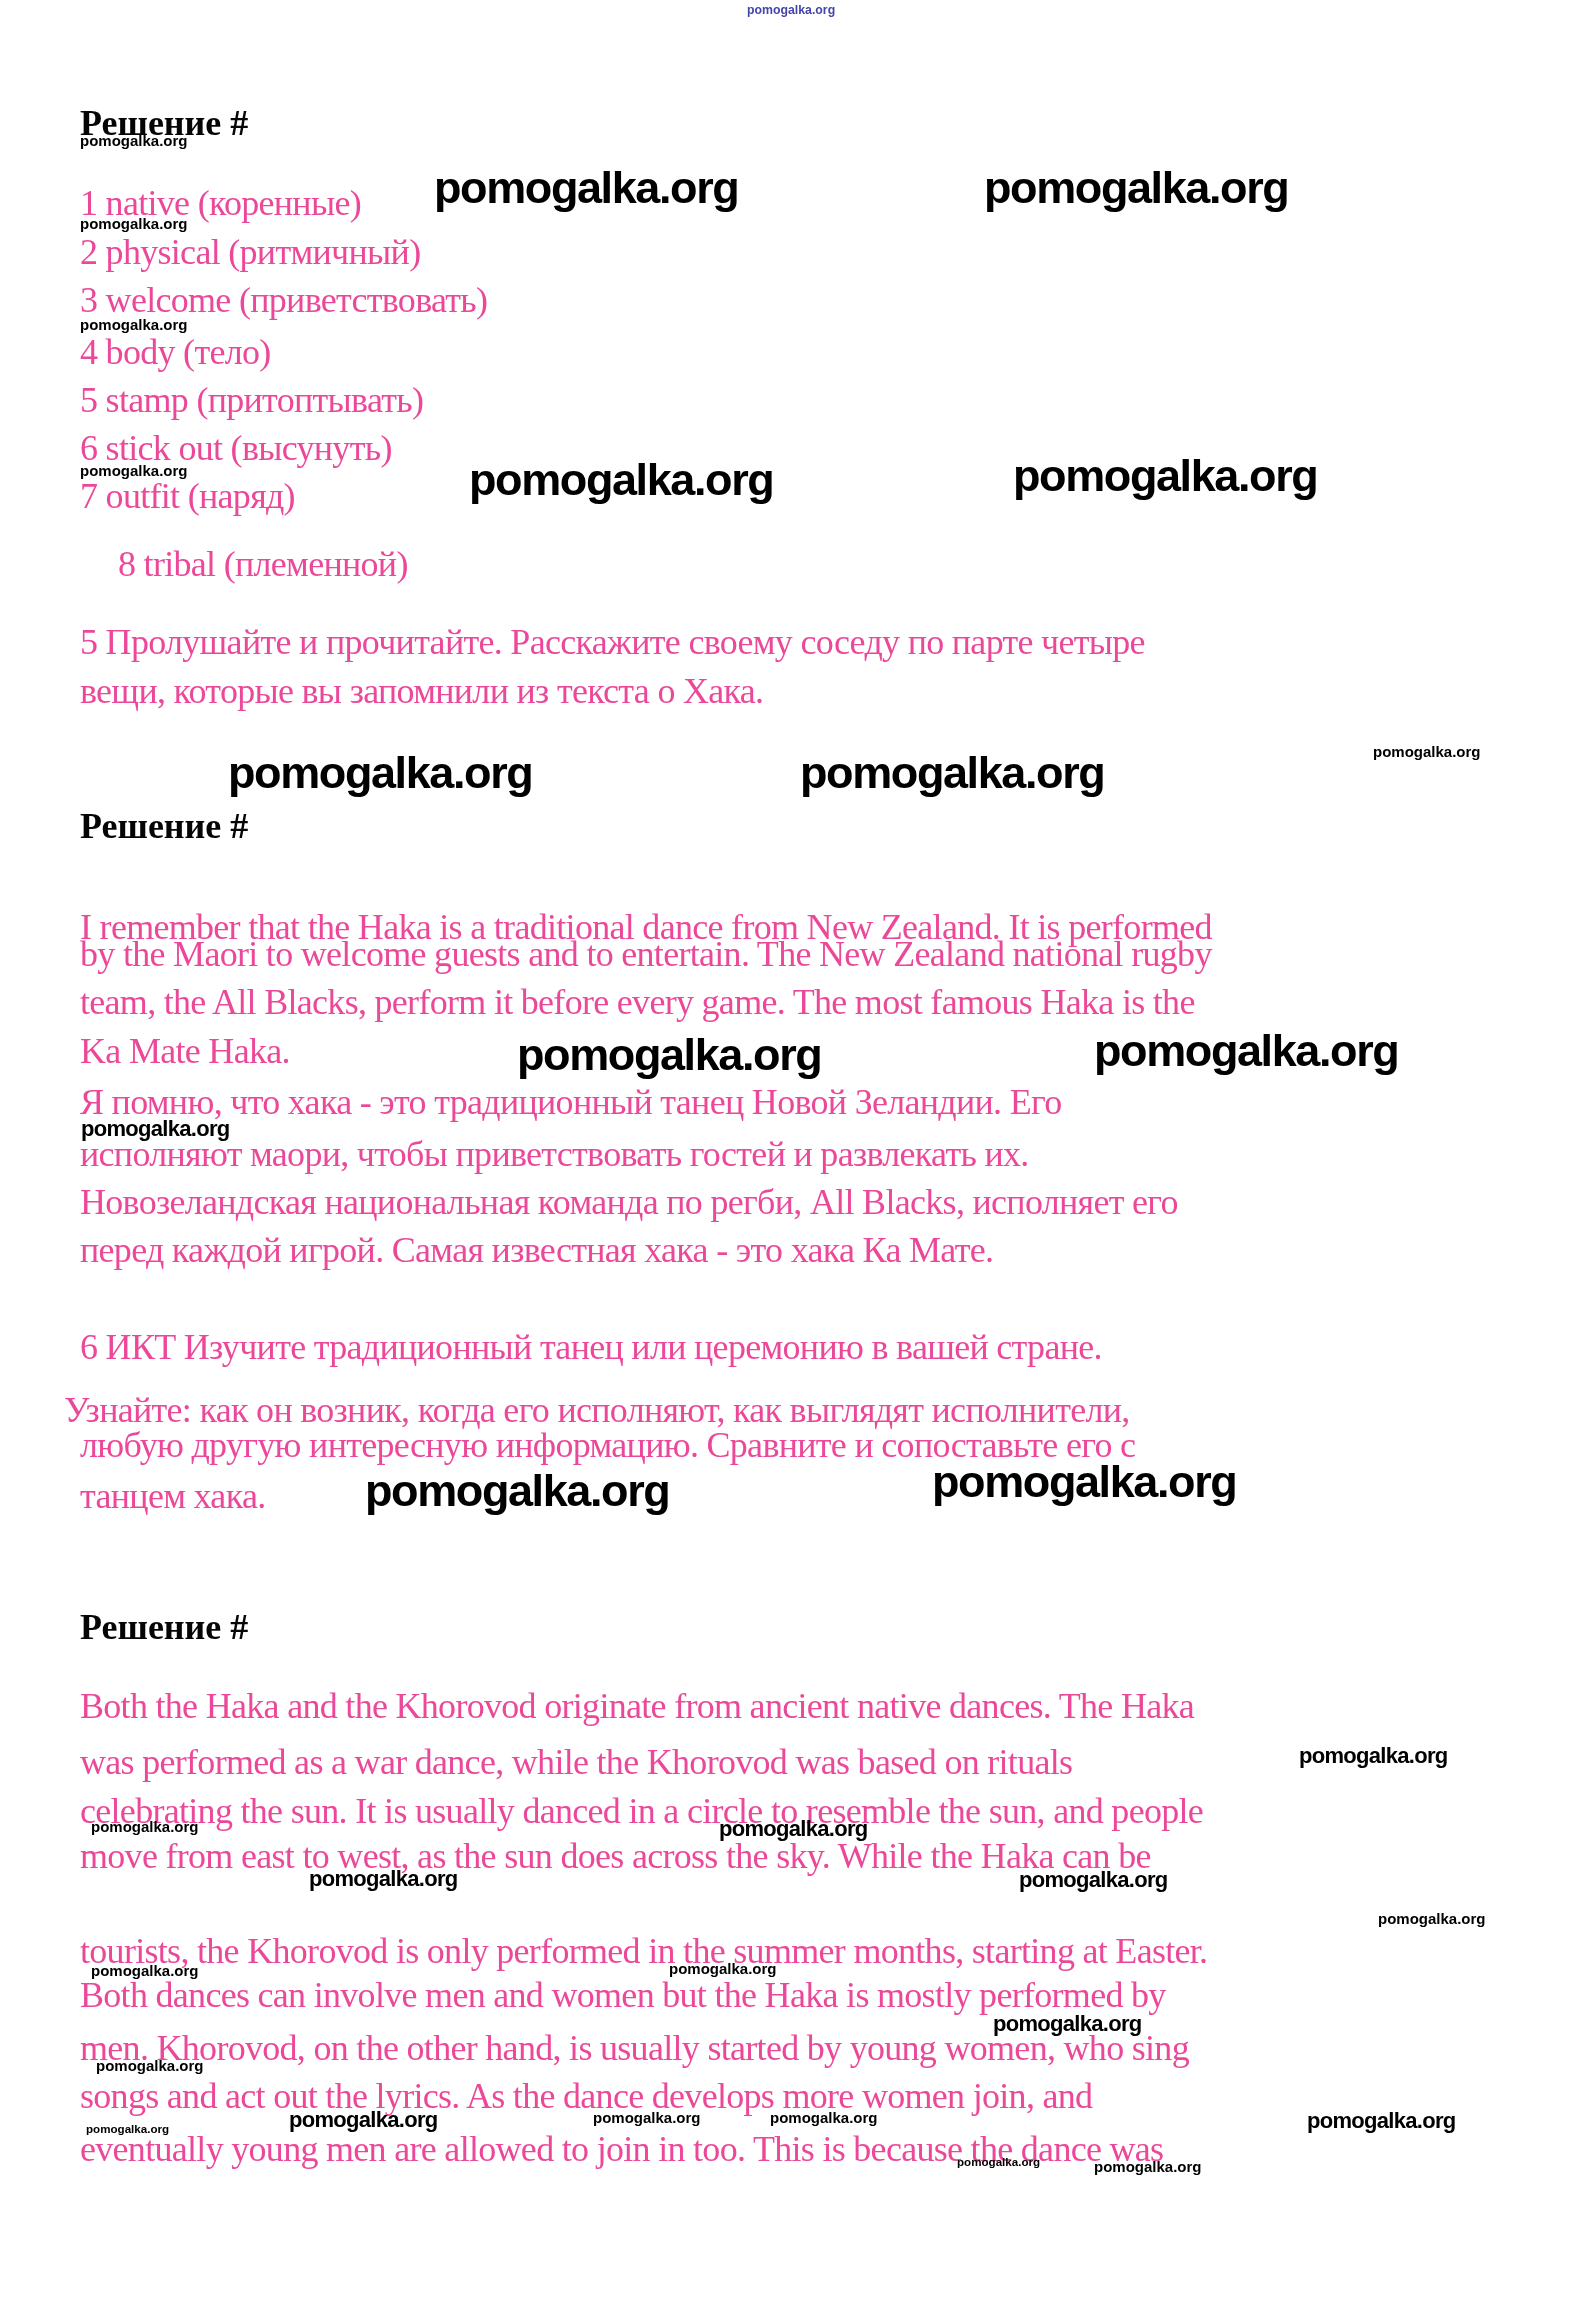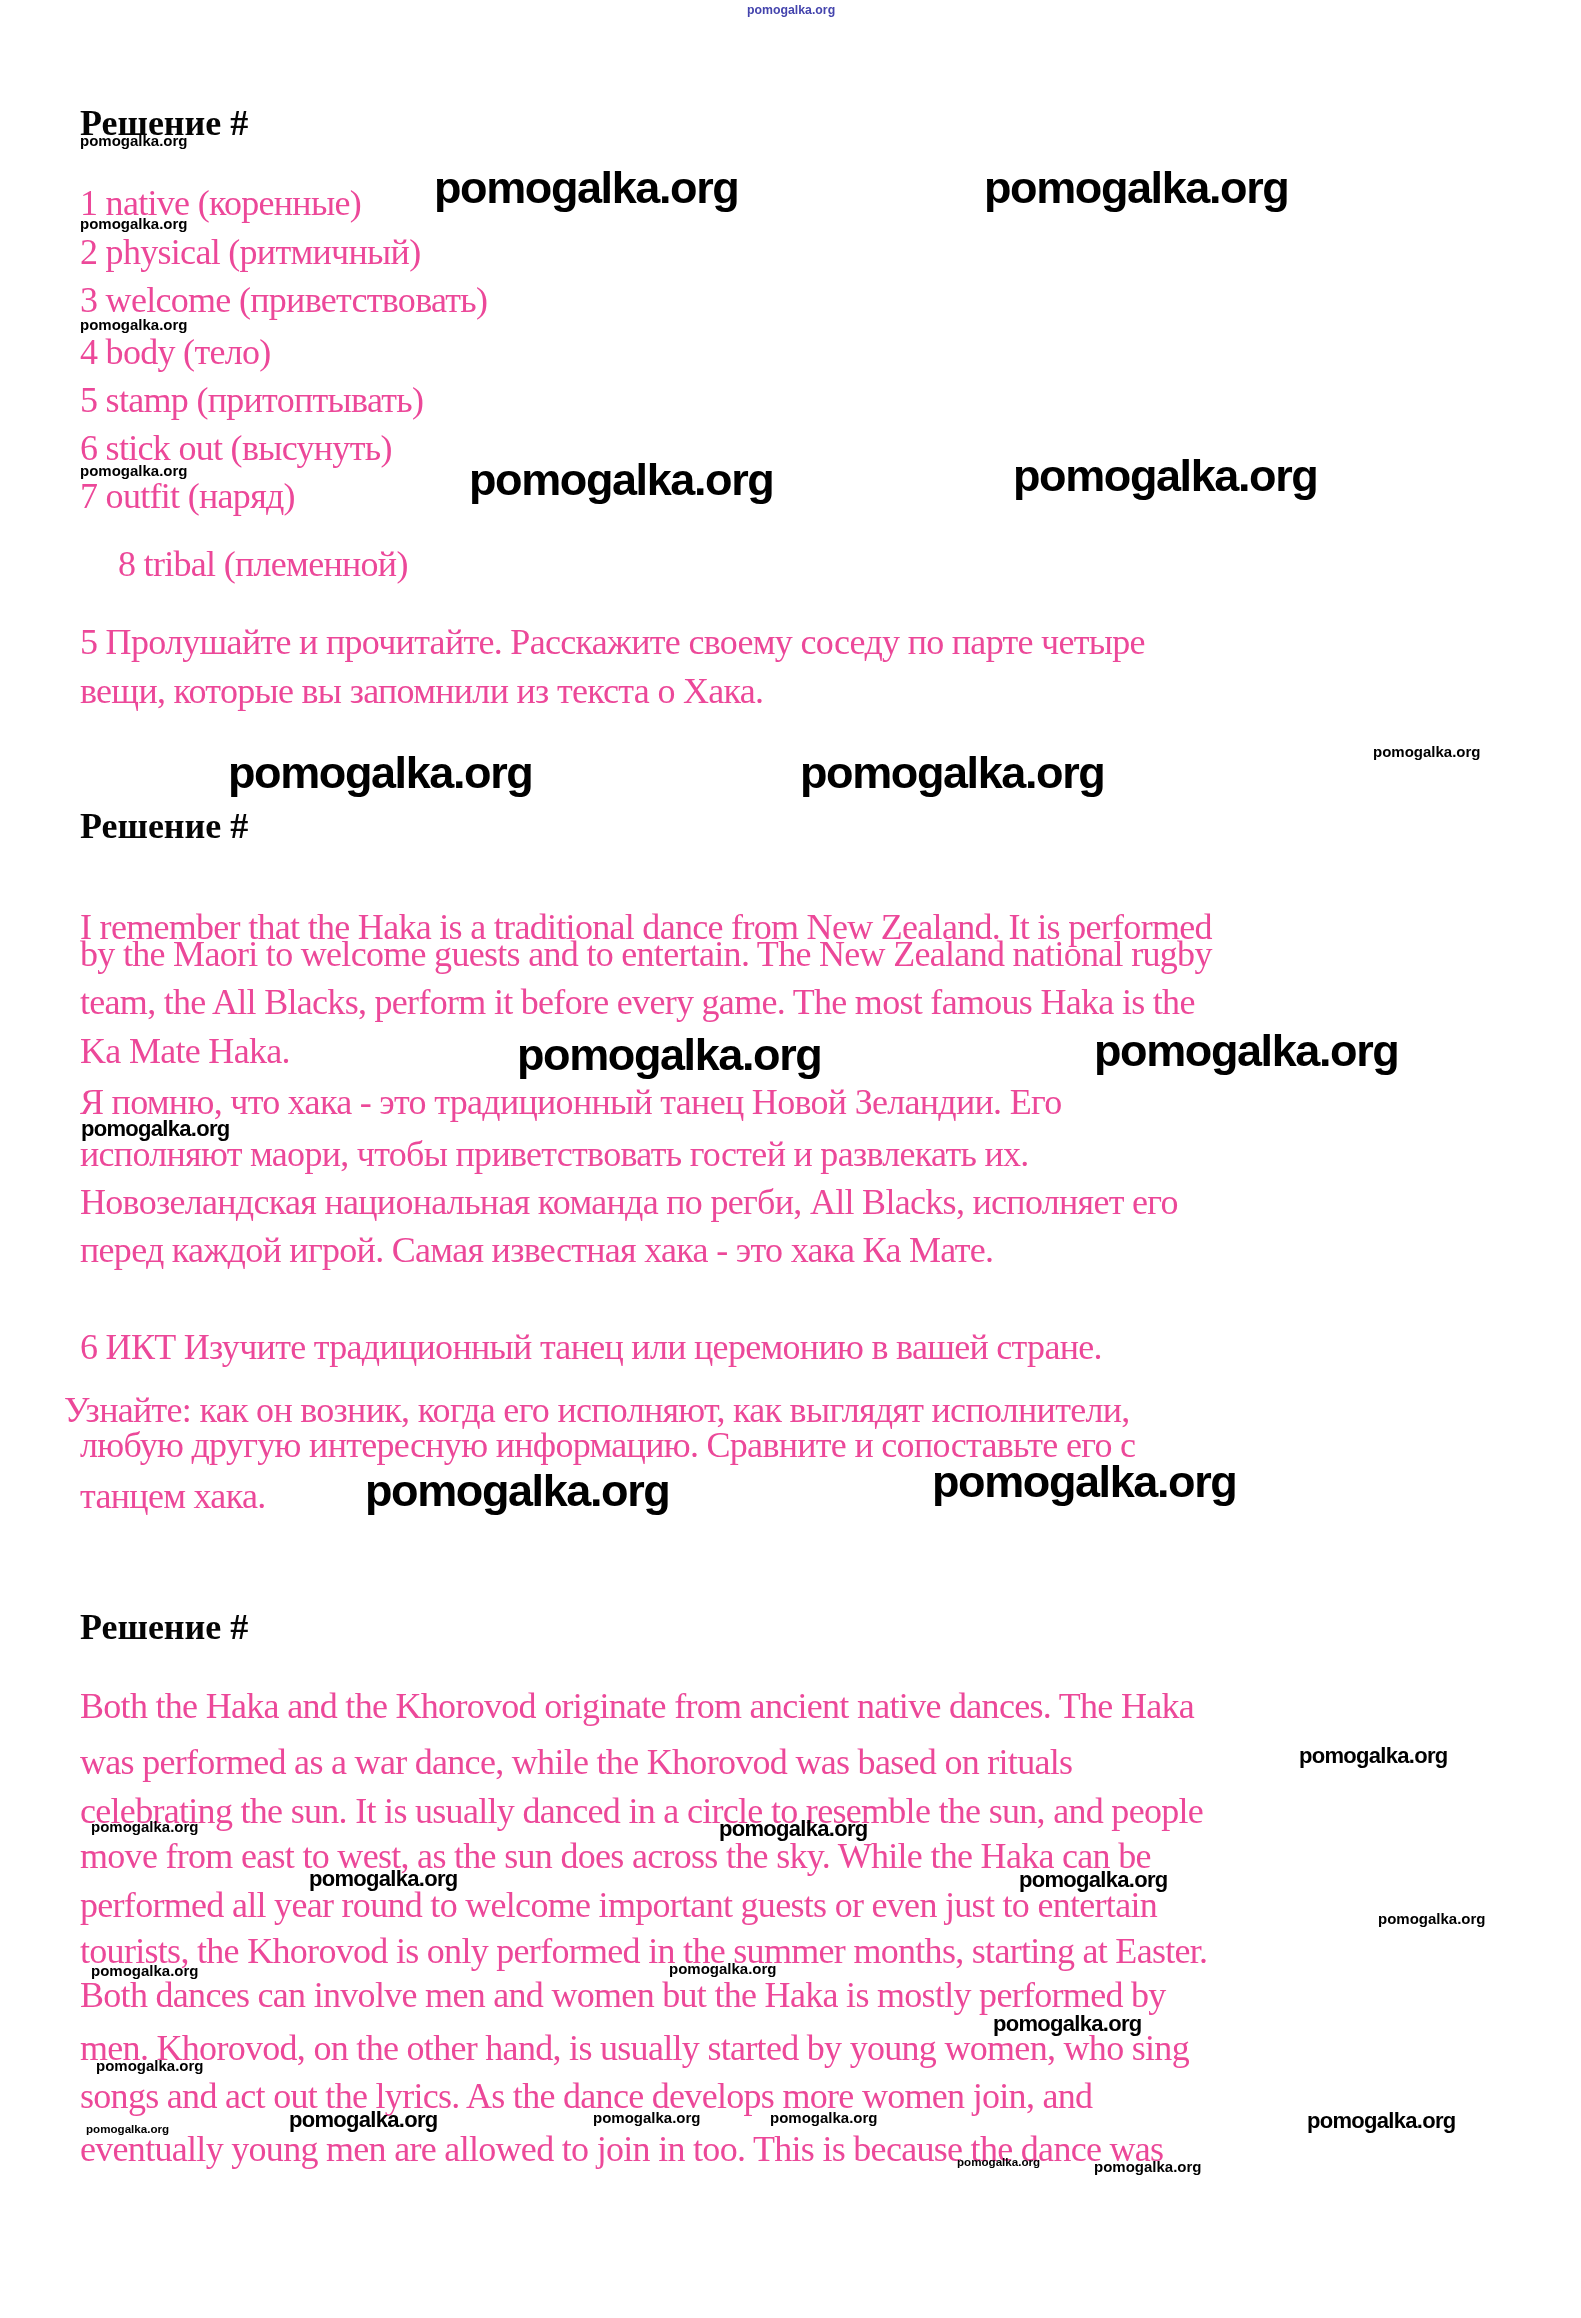--- a/index.html
+++ b/index.html
@@ -109,21 +109,20 @@
 
   <div class="line" style="left:80px; top:1688px;">Both the Haka and the Khorovod originate from ancient native dances. The Haka</div>
   <div class="line" style="left:80px; top:1744px;">was performed as a war dance, while the Khorovod was based on rituals</div>
   <span class="wm wm-med" style="left:1299px; top:1745px;">pomogalka.org</span>
   <div class="line" style="left:80px; top:1793px;">celebrating the sun. It is usually danced in a circle to resemble the sun, and people</div>
   <span class="wm wm-small" style="left:91px; top:1819px;">pomogalka.org</span>
   <span class="wm wm-med" style="left:719px; top:1818px;">pomogalka.org</span>
   <div class="line" style="left:80px; top:1838px;">move from east to west, as the sun does across the sky. While the Haka can be</div>
   <span class="wm wm-med" style="left:309px; top:1868px;">pomogalka.org</span>
   <span class="wm wm-med" style="left:1019px; top:1869px;">pomogalka.org</span>
-  <div class="line" style="left:80px; top:1887px;">performed all year round to welcome important guests or even just to entertain</div>
   <span class="wm wm-small" style="left:1378px; top:1911px;">pomogalka.org</span>
   <div class="line" style="left:80px; top:1933px;">tourists, the Khorovod is only performed in the summer months, starting at Easter.</div>
   <span class="wm wm-small" style="left:91px; top:1963px;">pomogalka.org</span>
   <span class="wm wm-small" style="left:669px; top:1961px;">pomogalka.org</span>
   <div class="line" style="left:80px; top:1977px;">Both dances can involve men and women but the Haka is mostly performed by</div>
   <span class="wm wm-med" style="left:993px; top:2013px;">pomogalka.org</span>
   <div class="line" style="left:80px; top:2030px;">men. Khorovod, on the other hand, is usually started by young women, who sing</div>
   <span class="wm wm-small" style="left:96px; top:2058px;">pomogalka.org</span>
   <div class="line" style="left:80px; top:2078px;">songs and act out the lyrics. As the dance develops more women join, and</div>
   <span class="wm wm-med" style="left:289px; top:2109px;">pomogalka.org</span>

